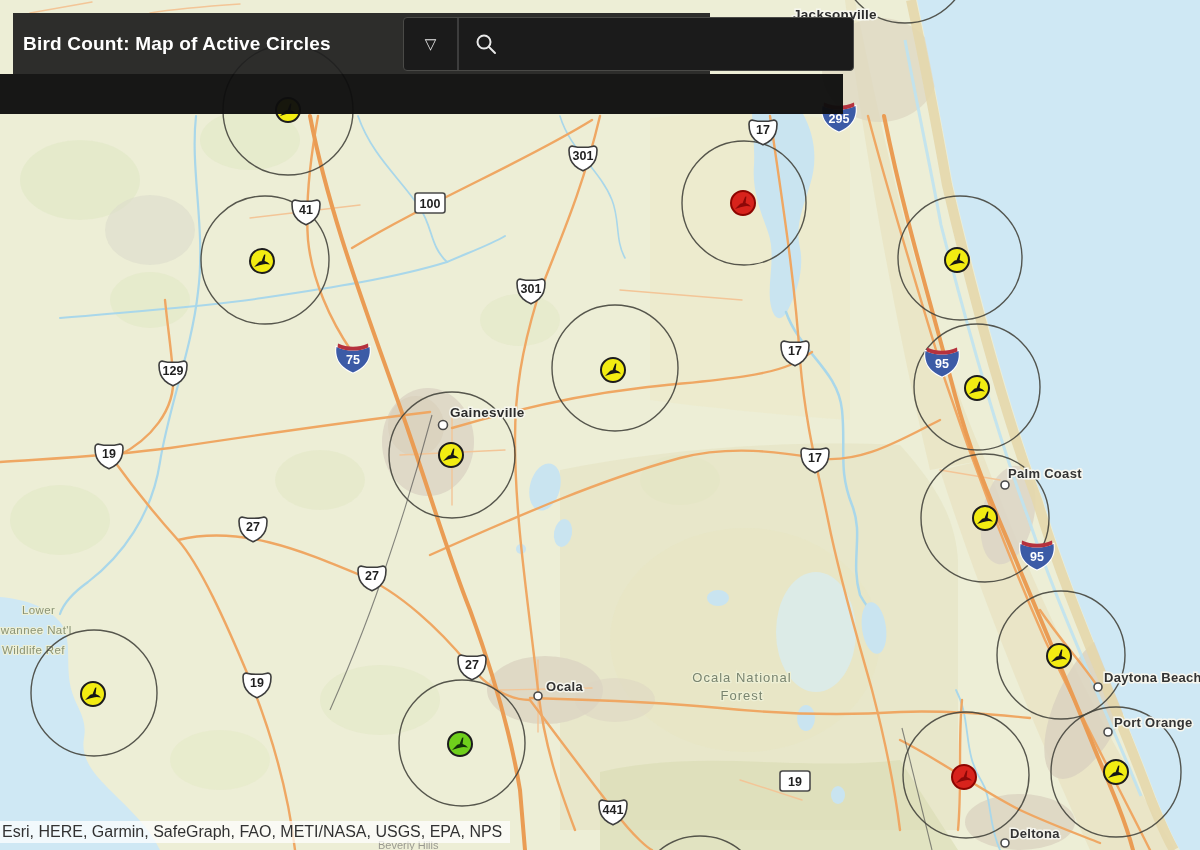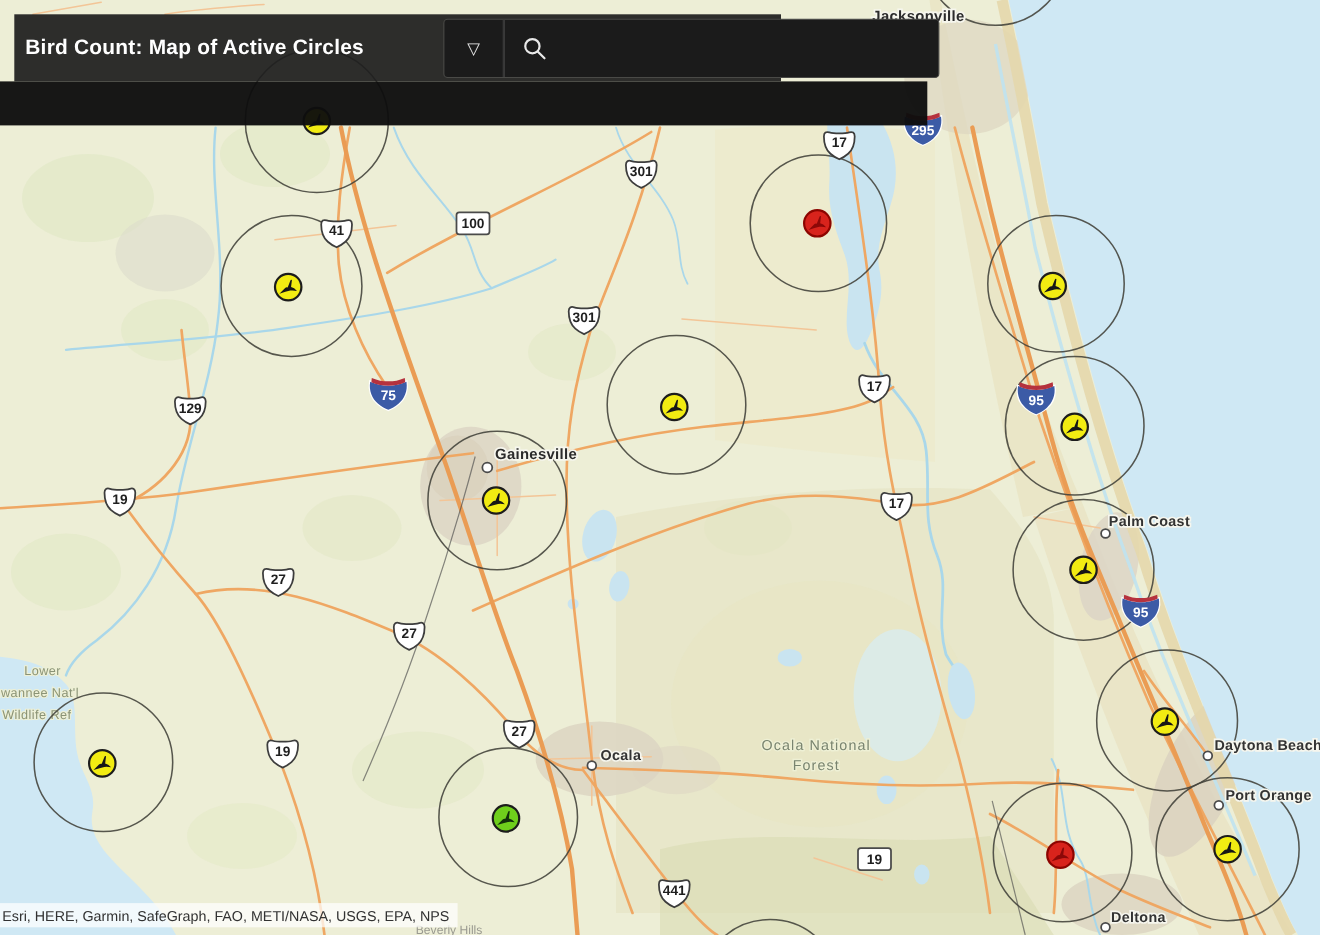--- a/index.html
+++ b/index.html
@@ -18,21 +18,21 @@
           display:flex;align-items:stretch;overflow:hidden;}
   .searchbox .dd{width:54px;background:transparent;border:none;border-right:1px solid #3d3d3d;
           color:#e8e8e8;font-size:15px;cursor:pointer;display:flex;align-items:center;justify-content:center;}
   .searchbox .si{flex:1;background:transparent;border:none;outline:none;color:#eee;
           font-size:16.5px;padding:0 14px;font-family:"Liberation Sans",sans-serif;}
   .searchbox .si::placeholder{color:#e6e6e6;opacity:1;}
   .searchbox .sb{width:55px;background:transparent;border:none;border-left:1px solid #3d3d3d;
           cursor:pointer;display:flex;align-items:center;justify-content:center;}
   
   .attrib{position:absolute;left:0;top:821px;height:22px;z-index:20;
-          background:rgba(255,255,255,.72);color:#323232;font-size:13px;
+          background:rgba(255,255,255,.72);color:#323232;font-size:16px;
           display:flex;align-items:center;padding:0 8px 0 2px;white-space:nowrap;}
   
   .cc{fill:none;stroke:#45453d;stroke-width:1.4;opacity:.9;}
   .mk-y .bg{fill:#f2ec12;stroke:#1c1c1c;stroke-width:2;}
   .mk-y .bird{fill:#161616;}
   .mk-g .bg{fill:#6fcf1c;stroke:#1c1c1c;stroke-width:2;}
   .mk-g .bird{fill:#12300a;}
   .mk-r .bg{fill:#d8231c;stroke:#8c0500;stroke-width:2;}
   .mk-r .bird{fill:#8c0808;}
   .shield-num{font:bold 12.5px "Liberation Sans",sans-serif;fill:#1f1f1f;

